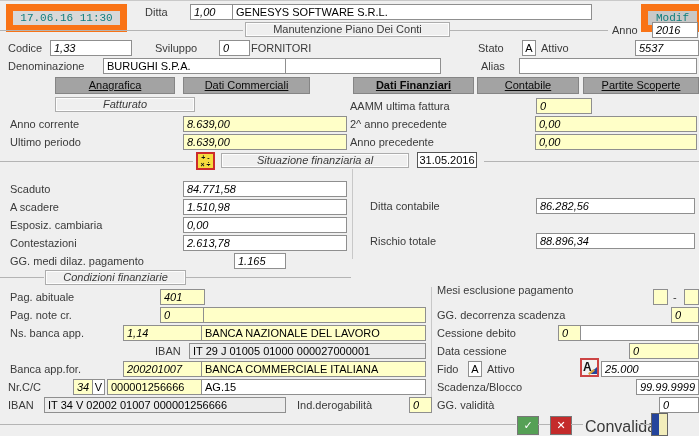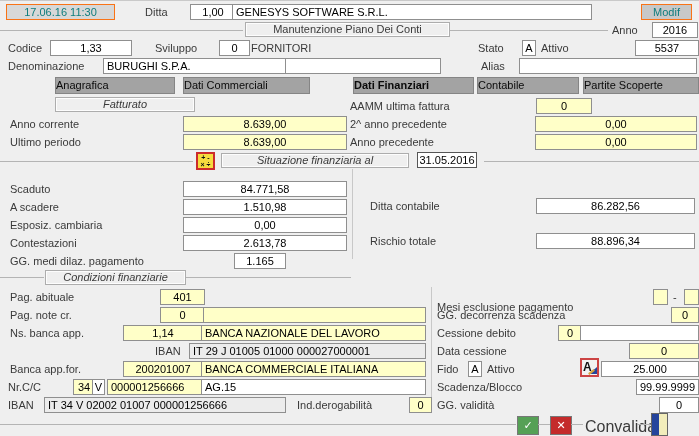--- a/index.html
+++ b/index.html
@@ -7,40 +7,41 @@
     position:relative;width:699px;height:436px;background:#EFEFEF;
     font-family:"Liberation Sans",sans-serif;font-size:11px;color:#333;
     overflow:hidden;border-top:1px solid #c9c9c9;
   }
   .lbl{position:absolute;white-space:nowrap;color:#3a3a3a;}
   .fld{
     position:absolute;height:14px;line-height:14px;border:1px solid #8f8f8f;
     background:#fff;padding:0 3px;white-space:nowrap;overflow:hidden;
     font-size:11px;color:#000;
   }
-  .r{text-align:center;}
+  .r{text-align:left;font-style:italic;}
   .c{text-align:center;padding:0;}
   .y{background:#FFFFC8;}
   .g{background:#ECECEC;}
   .groupbox{
     position:absolute;height:13px;line-height:13px;border:1px solid #adadad;
     background:#EFEFEF;text-align:center;font-style:italic;color:#3a3a3a;
     box-shadow:inset 0 0 0 1px #fdfdfd;
   }
   .groupbox.plain{font-style:normal;}
   .tab{
-    position:absolute;top:76px;height:15px;line-height:15px;text-align:left;
-    background:#A3A3A3;border:1px solid #858585;color:#0a0a0a;cursor:default;
+    position:absolute;top:76px;height:15px;line-height:15px;text-align:center;
+    background:#A3A3A3;border:1px solid #858585;color:#0a0a0a;cursor:default;text-decoration:underline;
   }
   .tab.active{font-weight:bold;}
   .hline{position:absolute;height:1px;background:#b4b4b4;}
   .vline{position:absolute;width:1px;background:#c8c8c8;}
   .chip{
     position:absolute;height:14px;line-height:14px;text-align:center;
-    border:1px solid #f97316;
+    border:7px solid #f97316;
+    font-family:Liberation Mono, monospace;
   }
   #dt-box{left:6px;top:3px;width:107px;background:#D8D8D8;color:#0E7D7D;}
   #modif-btn{left:641px;top:3px;width:49px;background:#C8C8C8;color:#0E7D7D;cursor:pointer;}
   .calc-icon{
     position:absolute;left:196px;top:151px;width:15px;height:14px;
     border:2px solid #cc2b2b;background:#f6dc3e;color:#111;
     font-size:7px;line-height:7px;font-weight:bold;text-align:center;cursor:pointer;
   }
   .font-icon{
     position:absolute;left:580px;top:357px;width:15px;height:15px;
@@ -141,21 +142,21 @@
   <span class="lbl" style="left:10px;top:254px">GG. medi dilaz. pagamento</span>
   <div class="fld r" style="left:234px;top:252px;width:44px">1.165</div>
 
   <div class="hline" style="left:0;top:276px;width:44px"></div>
   <div class="groupbox" style="left:45px;top:269px;width:139px">Condizioni finanziarie</div>
   <div class="hline" style="left:186px;top:276px;width:165px"></div>
   <div class="vline" style="left:431px;top:286px;height:126px"></div>
 
   <span class="lbl" style="left:10px;top:290px">Pag. abituale</span>
   <div class="fld r y" style="left:160px;top:288px;width:37px">401</div>
-  <span class="lbl" style="left:437px;top:300px">Mesi esclusione pagamento</span>
+  <span class="lbl" style="left:437px;top:283px">Mesi esclusione pagamento</span>
   <div class="fld y c" style="left:653px;top:288px;width:13px"></div>
   <span class="lbl" style="left:673px;top:290px">-</span>
   <div class="fld y c" style="left:684px;top:288px;width:13px"></div>
 
   <span class="lbl" style="left:10px;top:308px">Pag. note cr.</span>
   <div class="fld r y" style="left:160px;top:306px;width:37px">0</div>
   <div class="fld y" style="left:203px;top:306px;width:215px"></div>
   <span class="lbl" style="left:437px;top:308px">GG. decorrenza scadenza</span>
   <div class="fld r y" style="left:671px;top:306px;width:20px">0</div>
 

